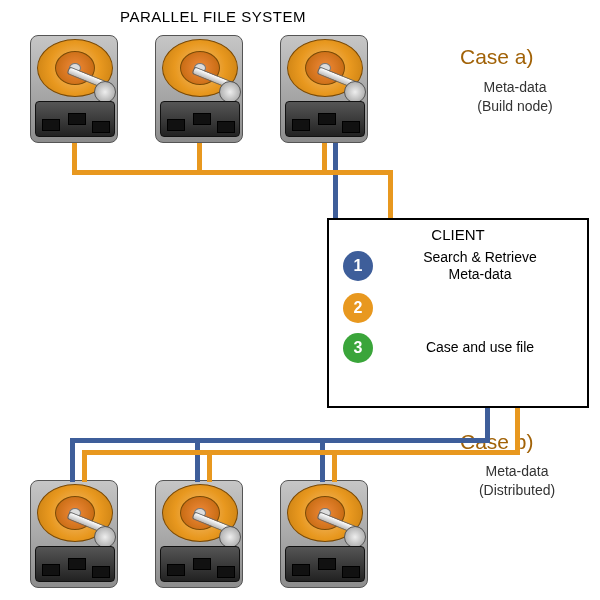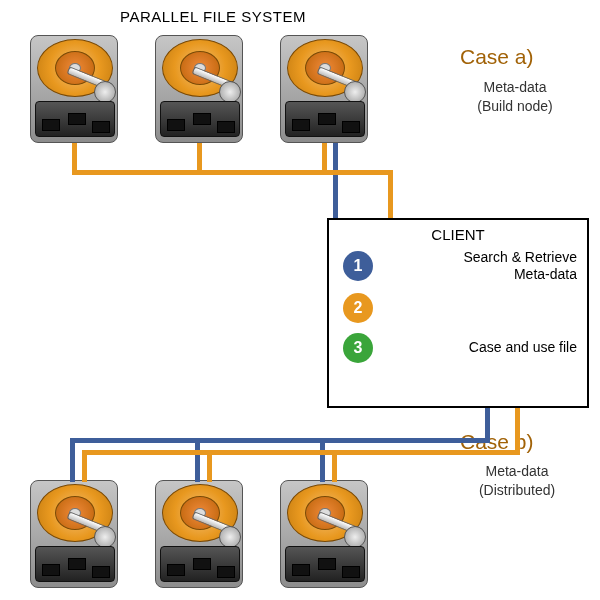--- a/index.html
+++ b/index.html
@@ -66,21 +66,21 @@
     justify-content: center;
     flex: 0 0 30px;
     margin-right: 10px;
   }
   .b1 { background: #3e5e9a; }
   .b2 { background: #e8981f; }
   .b3 { background: #3aa53a; }
   .step-text {
     font-size: 14px;
     line-height: 1.2;
-    text-align: right;
+    text-align: center;
     flex: 1;
   }
   
   .line { position: absolute; }
   .blue   { background: #3e5e9a; }
   .orange { background: #e8981f; }
   
   .hd {
     position: absolute;
     width: 88px;

